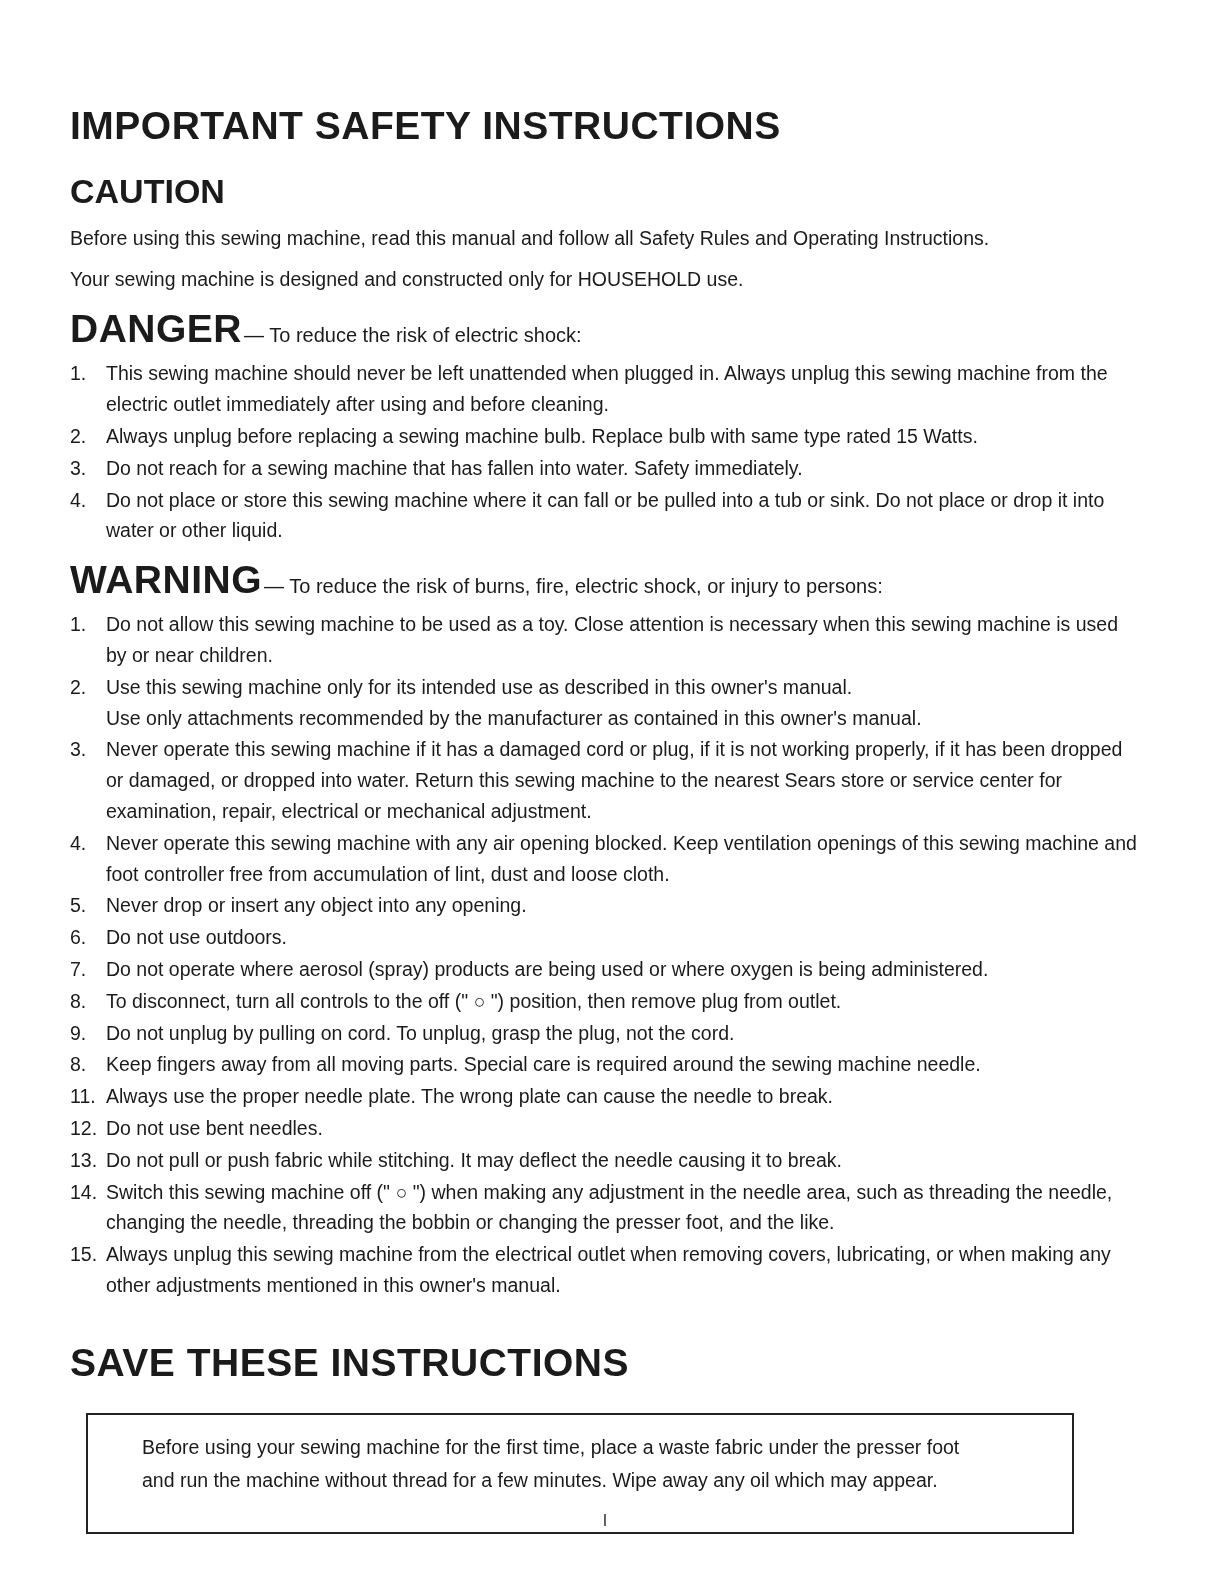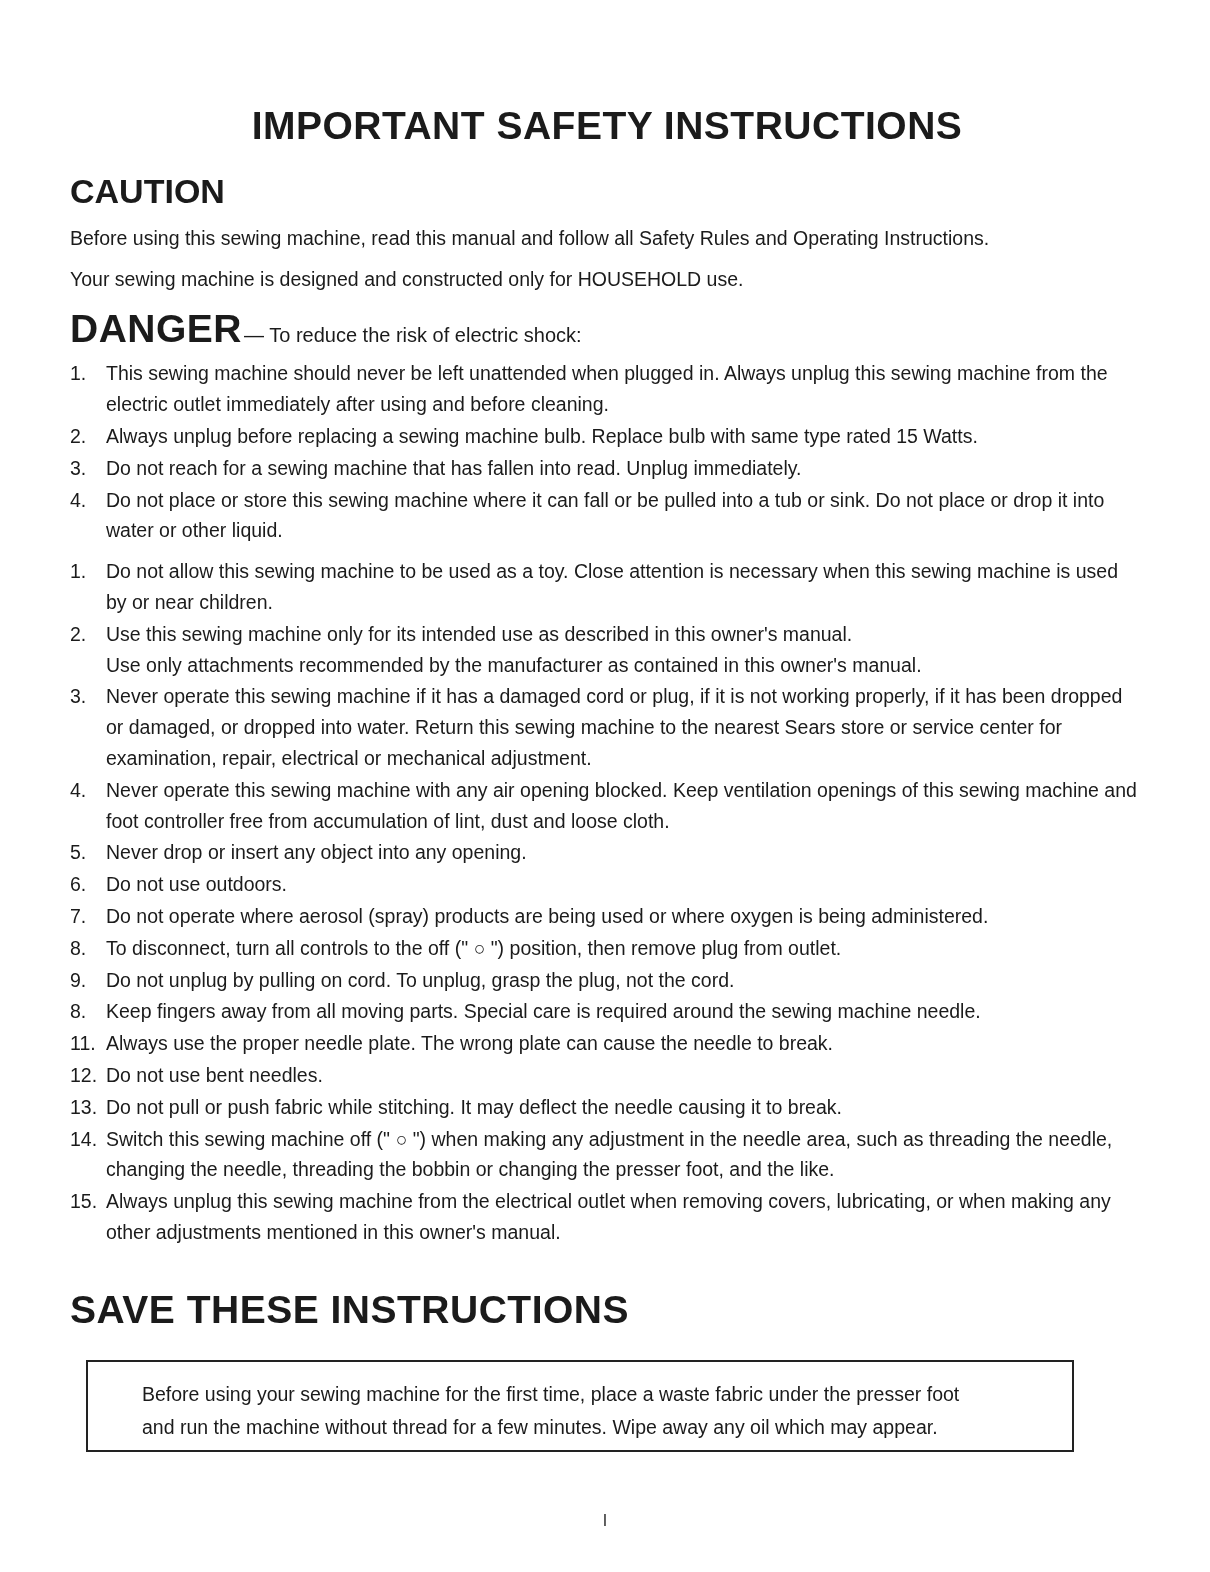--- a/index.html
+++ b/index.html
@@ -10,21 +10,21 @@
     background: #ffffff;
     color: #1b1b1b;
     font-family: "Liberation Sans", sans-serif;
     position: relative;
     overflow: hidden;
   }
   .page {
     padding: 104px 66px 0 70px;
   }
   .doc-title {
-    text-align: center;
+    text-align: left;
     font-size: 39px;
     font-weight: bold;
     margin: 0 0 24px 0;
     letter-spacing: 0.5px;
   }
   .caution-head {
     font-size: 34px;
     font-weight: bold;
     margin: 0 0 12px 0;
   }
@@ -67,21 +67,21 @@
   }
   .save-head {
     font-size: 39px;
     font-weight: bold;
     margin: 40px 0 28px 0;
     letter-spacing: 0.5px;
   }
   .note-box {
     border: 2px solid #222222;
     margin: 6px 70px 0 16px;
-    padding: 16px 24px 6px 54px;
+    padding: 16px 24px 35px 54px;
     font-size: 19.5px;
     line-height: 1.7;
     white-space: pre-line;
   }
   .page-num {
     position: absolute;
     left: 0;
     right: 0;
     bottom: 42px;
     text-align: center;
@@ -114,31 +114,35 @@
           <span class="txt">This sewing machine should never be left unattended when plugged in. Always unplug this sewing machine from the electric outlet immediately after using and before cleaning.</span>
         </div>
 
         <div class="item">
           <span class="num">2.</span>
           <span class="txt">Always unplug before replacing a sewing machine bulb. Replace bulb with same type rated 15 Watts.</span>
         </div>
 
         <div class="item">
           <span class="num">3.</span>
-          <span class="txt">Do not reach for a sewing machine that has fallen into read. Unplug immediately.</span>
+          <span class="txt">Do not reach for a sewing machine that has fallen into water. Safety immediately.</span>
         </div>
 
         <div class="item">
           <span class="num">4.</span>
           <span class="txt">Do not place or store this sewing machine where it can fall or be pulled into a tub or sink. Do not place or drop it into water or other liquid.</span>
         </div>
       </div>
   </section>
 
   <section>
+    <div class="big-head">
+      <span class="big">WARNING</span>
+      <span class="sub">— To reduce the risk of burns, fire, electric shock, or injury to persons:</span>
+    </div>
     <div class="list">
 
         <div class="item">
           <span class="num">1.</span>
           <span class="txt">Do not allow this sewing machine to be used as a toy. Close attention is necessary when this sewing machine is used by or near children.</span>
         </div>
 
         <div class="item">
           <span class="num">2.</span>
           <span class="txt">Use this sewing machine only for its intended use as described in this owner's manual.

